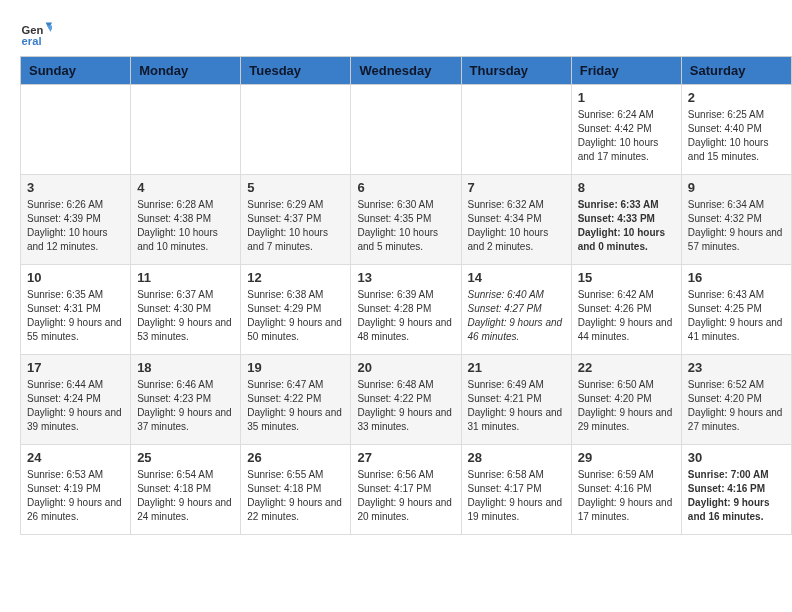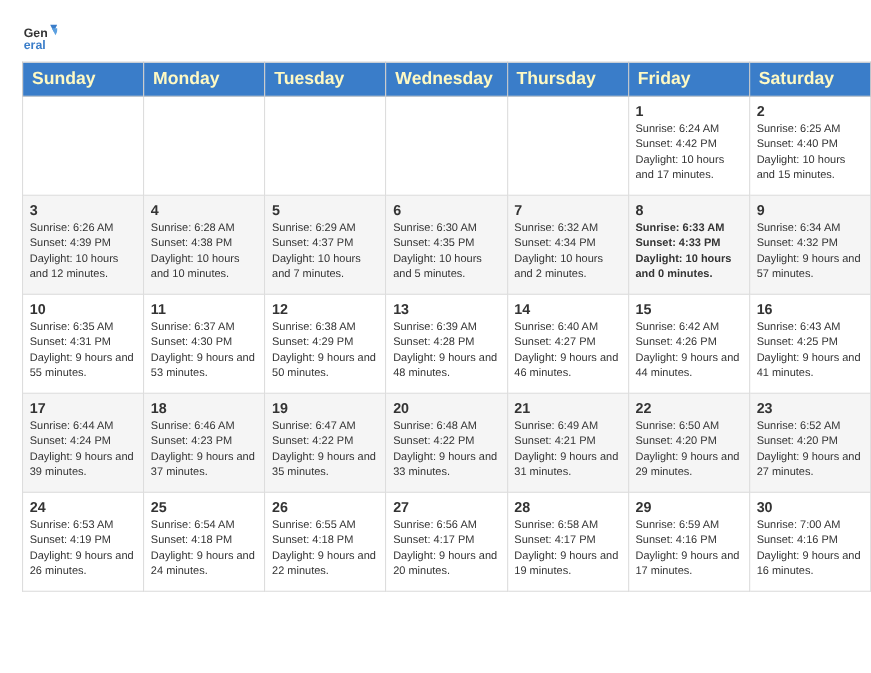--- a/index.html
+++ b/index.html
@@ -8,21 +8,21 @@
     .logo { display: flex; align-items: center; }
     .logo-text { display: flex; flex-direction: column; }
     .logo-general { font-size: 18px; font-weight: bold; color: #333; }
     .logo-blue { font-size: 18px; font-weight: bold; color: #3a7dc9; }
     .logo-icon { width: 32px; height: 32px; margin-right: 4px; }
     .title-area { text-align: right; }
     .month-title { font-size: 36px; color: #333; font-weight: normal; }
     .location { font-size: 16px; color: #555; }
     .calendar { width: 100%; border-collapse: collapse; margin: 0 10px; table-layout: fixed; }
     .calendar-wrapper { padding: 0 10px 10px 10px; }
-    .calendar th { background-color: #3a7dc9; color: #fef9c3; text-align: left; padding: 6px 8px; font-size: 16px; border: 1px solid #ccc; }
+    .calendar th { background-color: #3a7dc9; color: #0f172a; text-align: left; padding: 6px 8px; font-size: 13px; border: 1px solid #ccc; }
     .calendar td { vertical-align: top; padding: 5px 6px; border: 1px solid #ddd; font-size: 11px; color: #333; height: 90px; background: #fff; }
     .calendar tr:nth-child(even) td { background: #f5f5f5; }
     .day-num { font-size: 13px; font-weight: bold; margin-bottom: 3px; }
     .day-info { font-size: 10px; line-height: 1.4; color: #333; }
     .empty-cell { background: #fff !important; }
   </style>
 </head>
 <body>
 
 <div class="header">
@@ -141,21 +141,21 @@
 Daylight: 9 hours and 50 minutes.</div>
           </td>
           <td>
             <div class="day-num">13</div>
             <div class="day-info" style="white-space: pre-line;">Sunrise: 6:39 AM
 Sunset: 4:28 PM
 Daylight: 9 hours and 48 minutes.</div>
           </td>
           <td>
             <div class="day-num">14</div>
-            <div class="day-info" style="white-space: pre-line;">Sunrise: 6:40 AM
+            <div class="day-info" style="white-space: pre-line; font-style: italic;">Sunrise: 6:40 AM
 Sunset: 4:27 PM
 Daylight: 9 hours and 46 minutes.</div>
           </td>
           <td>
             <div class="day-num">15</div>
             <div class="day-info" style="white-space: pre-line;">Sunrise: 6:42 AM
 Sunset: 4:26 PM
 Daylight: 9 hours and 44 minutes.</div>
           </td>
           <td>
@@ -241,20 +241,20 @@
 Daylight: 9 hours and 19 minutes.</div>
           </td>
           <td>
             <div class="day-num">29</div>
             <div class="day-info" style="white-space: pre-line;">Sunrise: 6:59 AM
 Sunset: 4:16 PM
 Daylight: 9 hours and 17 minutes.</div>
           </td>
           <td>
             <div class="day-num">30</div>
-            <div class="day-info" style="white-space: pre-line;">Sunrise: 7:00 AM
+            <div class="day-info" style="white-space: pre-line; font-weight: bold;">Sunrise: 7:00 AM
 Sunset: 4:16 PM
 Daylight: 9 hours and 16 minutes.</div>
           </td>
         </tr>
       </tbody>
   </table>
 </div>
 
 </body></html>

